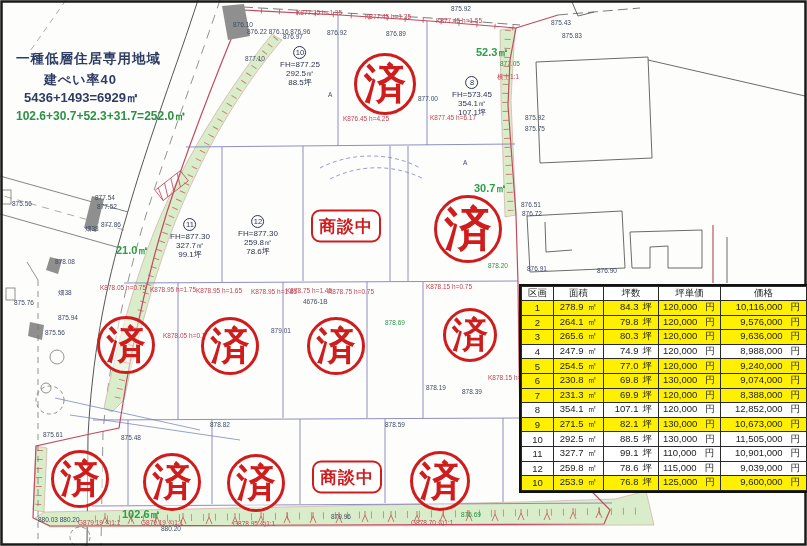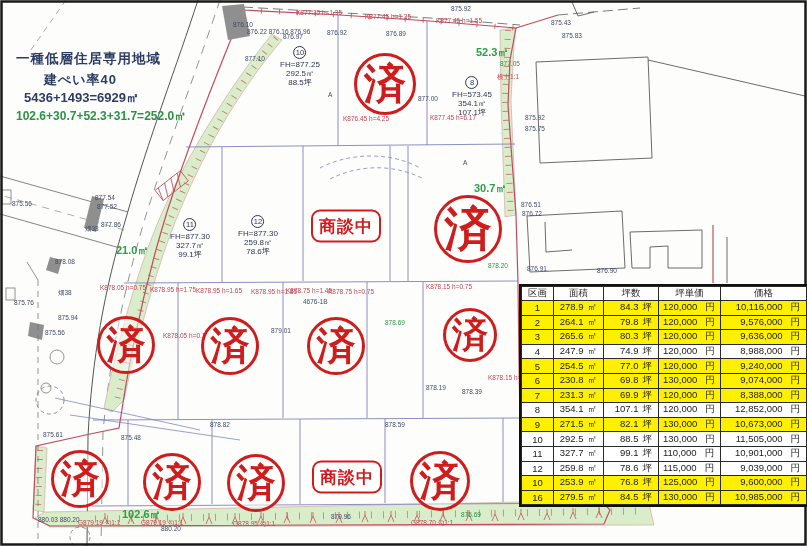--- a/index.html
+++ b/index.html
@@ -374,24 +374,17 @@
             <td class="c-num">115,000<span class="u u2">円</span></td>
             <td class="c-num">9,039,000<span class="u u2">円</span></td>
           </tr>
           <tr class="hl">
             <td class="c-no">10</td>
             <td class="c-num">253.9<span class="u u1">㎡</span></td>
             <td class="c-num">76.8<span class="u u1">坪</span></td>
             <td class="c-num">125,000<span class="u u2">円</span></td>
             <td class="c-num">9,600,000<span class="u u2">円</span></td>
           </tr>
-          <tr class="hl">
-            <td class="c-no">16</td>
-            <td class="c-num">279.5<span class="u u1">㎡</span></td>
-            <td class="c-num">84.5<span class="u u1">坪</span></td>
-            <td class="c-num">130,000<span class="u u2">円</span></td>
-            <td class="c-num">10,985,000<span class="u u2">円</span></td>
-          </tr>
         </tbody>
     </table>
   </div>
 
 </div>
 
 </body></html>

